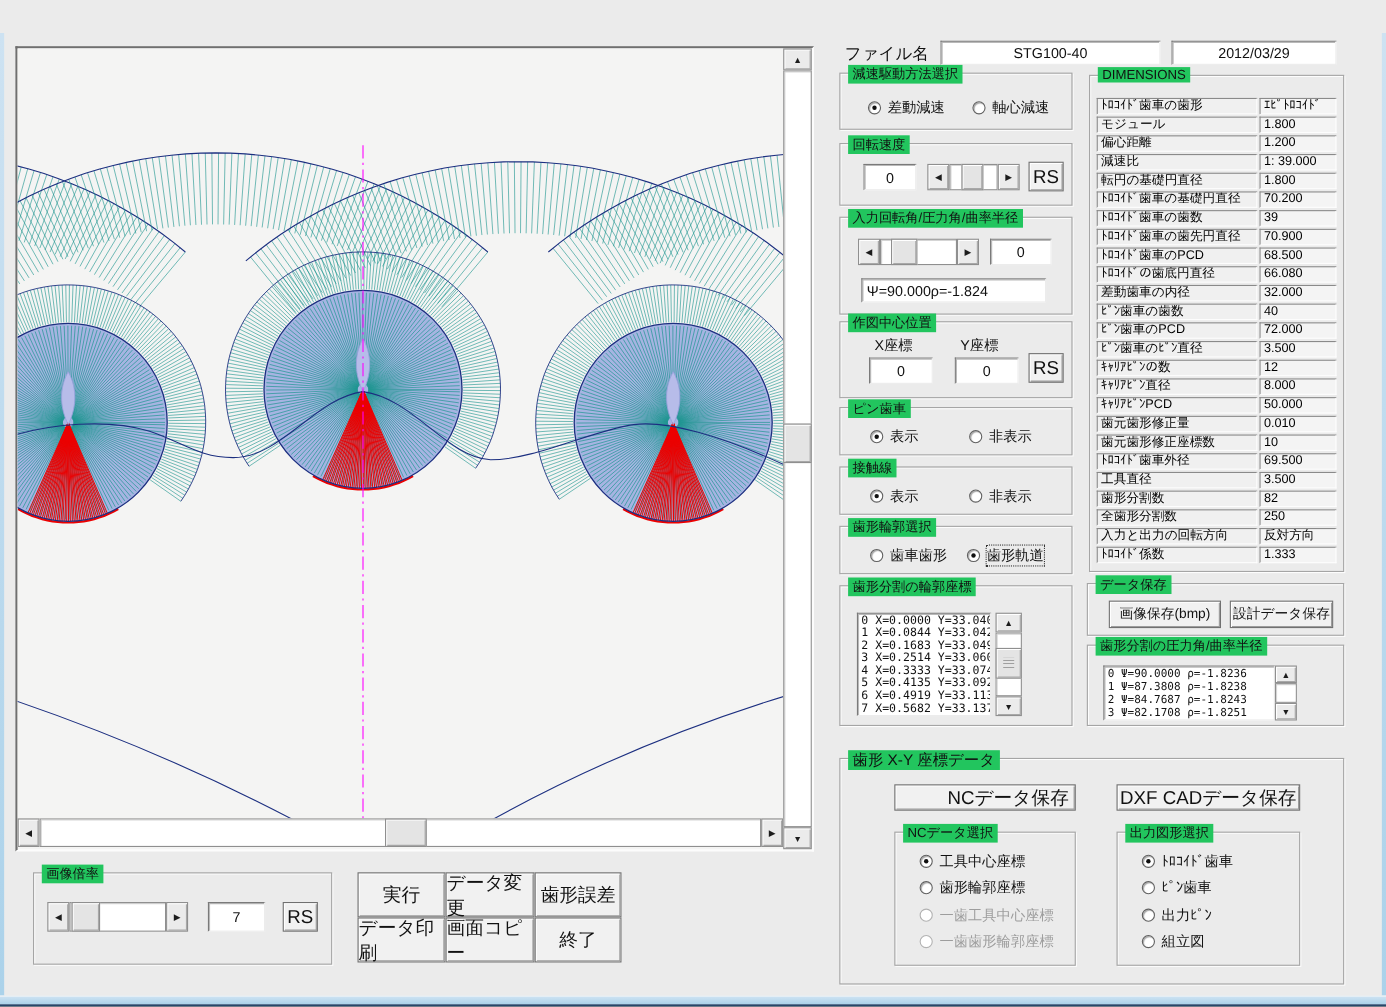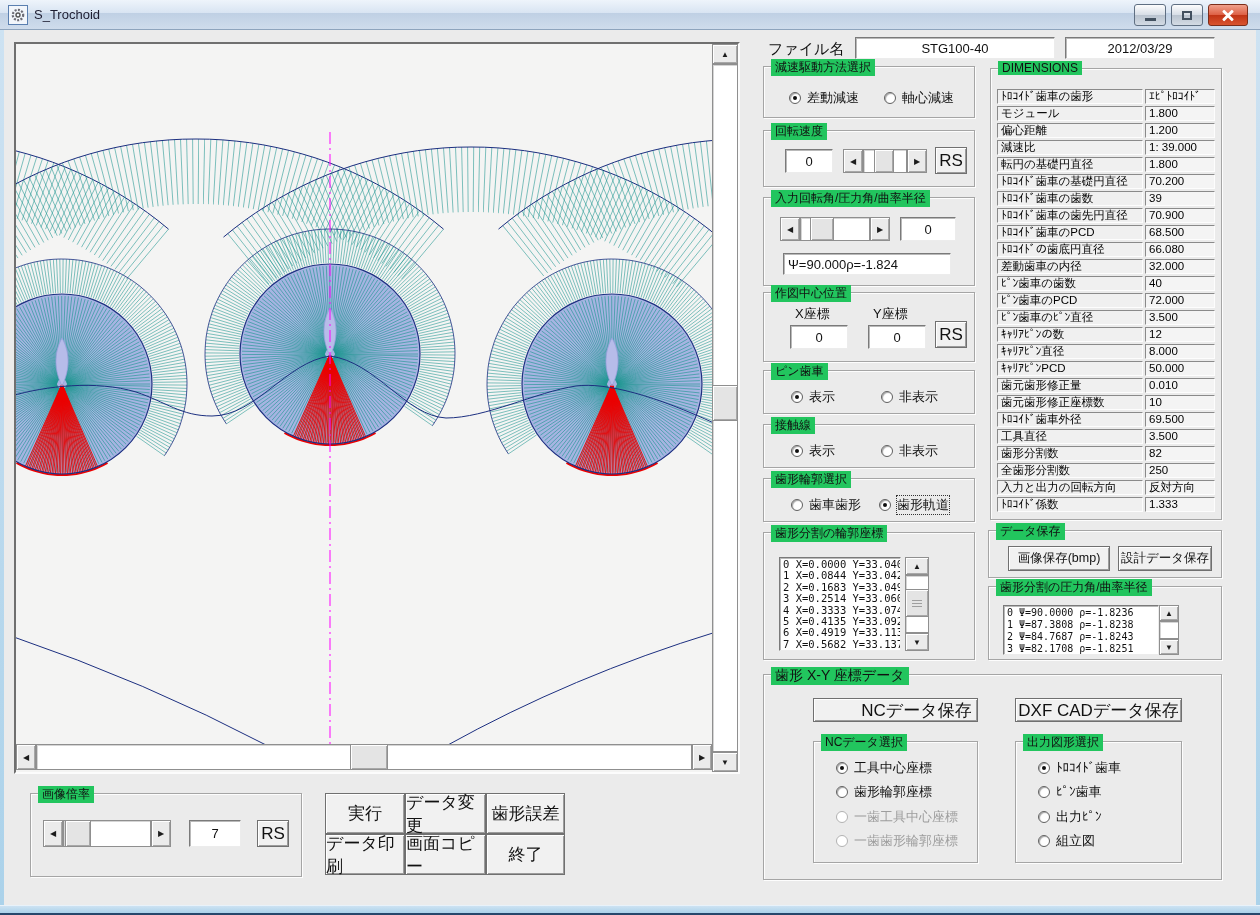--- a/index.html
+++ b/index.html
@@ -72,43 +72,20 @@
   
   .listbox { position:absolute; background:#fff; border:1px solid; border-color:#7a7a7a #ececec #ececec #7a7a7a;
     box-shadow:inset 1px 1px 0 #b9b9b9; font-family:"DejaVu Sans Mono",monospace; font-size:10.5px; color:#111;
     overflow:hidden; padding:1px 0 0 3px; }
   .lb-item { height:11.4px; line-height:11.4px; white-space:pre; }
 </style>
 </head>
 <body>
 
 <div id="win">
-  <div id="titlebar">
-    <span id="app-icon">
-      <svg width="16" height="16" viewBox="0 0 16 16">
-          <g fill="#6b6b75">
-            <circle cx="8" cy="8" r="5.2" fill="none" stroke="#6b6b75" stroke-width="2.2" stroke-dasharray="2 1.4"></circle>
-            <circle cx="8" cy="8" r="2" fill="none" stroke="#555" stroke-width="1.4"></circle>
-          </g>
-        </svg>
-    </span>
-    <span id="title-text">S_Trochoid</span>
-    <div class="winbtns">
-      <div class="wbtn">
-          <span class="g-min"></span>
-        </div>
-      <div class="wbtn">
-          <span class="g-max"></span>
-        </div>
-      <div class="wbtn close">
-          <span class="g-x1"></span>
-          <span class="g-x2"></span>
-        </div>
-    </div>
-  </div>
   <div class="edge" id="edge-l"></div>
   <div class="edge" id="edge-r"></div>
   <div class="edge" id="edge-b"></div>
 
   <div id="client">
 
     <div id="canvas-panel">
       <svg id="cad" width="696" height="700" viewBox="0 0 696 700" style="background:#f4f4f3">
           <line x1="110.7" y1="234.9" x2="152.5" y2="185.1" stroke="#1e9690" stroke-width="0.6" opacity="0.95"></line>
           <line x1="106.8" y1="231.7" x2="147.8" y2="181.2" stroke="#1e9690" stroke-width="0.6" opacity="0.95"></line>
@@ -1871,21 +1848,21 @@
       <div class="lb-item" style="height:12px; line-height:12px;">0 Ψ=90.0000 ρ=-1.8236</div>
           <div class="lb-item" style="height:12px; line-height:12px;">1 Ψ=87.3808 ρ=-1.8238</div>
           <div class="lb-item" style="height:12px; line-height:12px;">2 Ψ=84.7687 ρ=-1.8243</div>
           <div class="lb-item" style="height:12px; line-height:12px;">3 Ψ=82.1708 ρ=-1.8251</div>
         </div>
       <div class="sb-btn" style="left:170px; top:18px; width:20px; height:16px;">▲</div>
       <div class="sb-track" style="left:170px; top:34px; width:20px; height:18px;"></div>
       <div class="sb-btn" style="left:170px; top:52px; width:20px; height:16px;">▼</div>
     </div>
 
-    <div class="grp" style="left:759px; top:644px; width:459px; height:206px;">
+    <div class="grp" style="left:759px; top:659px; width:459px; height:206px;">
       <span class="legend" style="font-size:14px;">歯形 X-Y 座標データ</span>
       <div class="btn" style="left:49px; top:23px; width:165px; height:24px;padding-left:42px;">NCデータ保存</div>
       <div class="btn" style="left:251px; top:23px; width:167px; height:24px;">DXF CADデータ保存</div>
 
       <div class="grp" style="left:49px; top:66px; width:165px; height:122px;">
         <span class="legend">NCデータ選択</span>
         <div class="radio-row" style="left:22px; top:17px;">
           <span class="radio checked"></span>
           <span class="rlabel">工具中心座標</span>
         </div>

